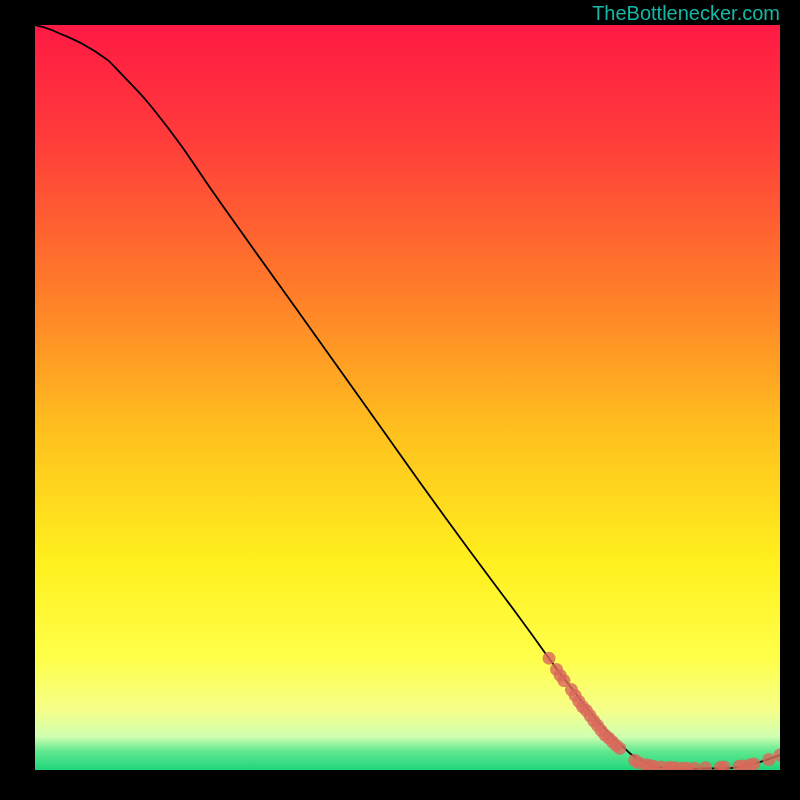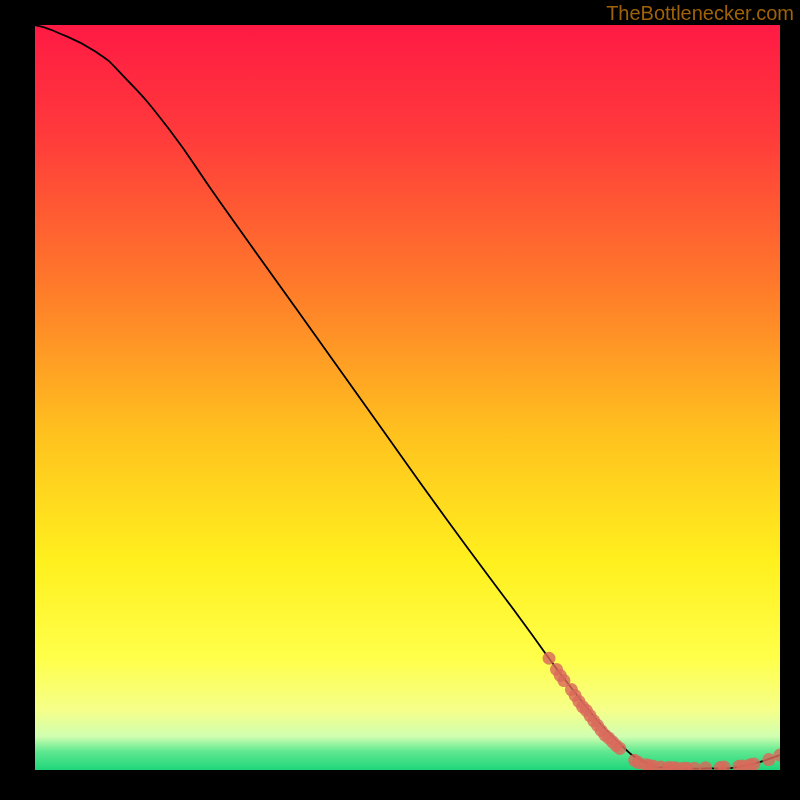--- a/index.html
+++ b/index.html
@@ -10,22 +10,22 @@
     body {
       width: 800px;
       height: 800px;
       background: #000;
       font-family: Arial, sans-serif;
       position: relative;
     }
     .watermark {
       position: absolute;
       top: 2px;
-      right: 6px;
-      color: #a16207;
+      right: 20px;
+      color: #14b8a6;
       font-size: 20px;
       font-weight: normal;
       z-index: 10;
     }
     .chart-area {
       position: absolute;
       left: 35px;
       top: 25px;
       width: 745px;
       height: 745px;

